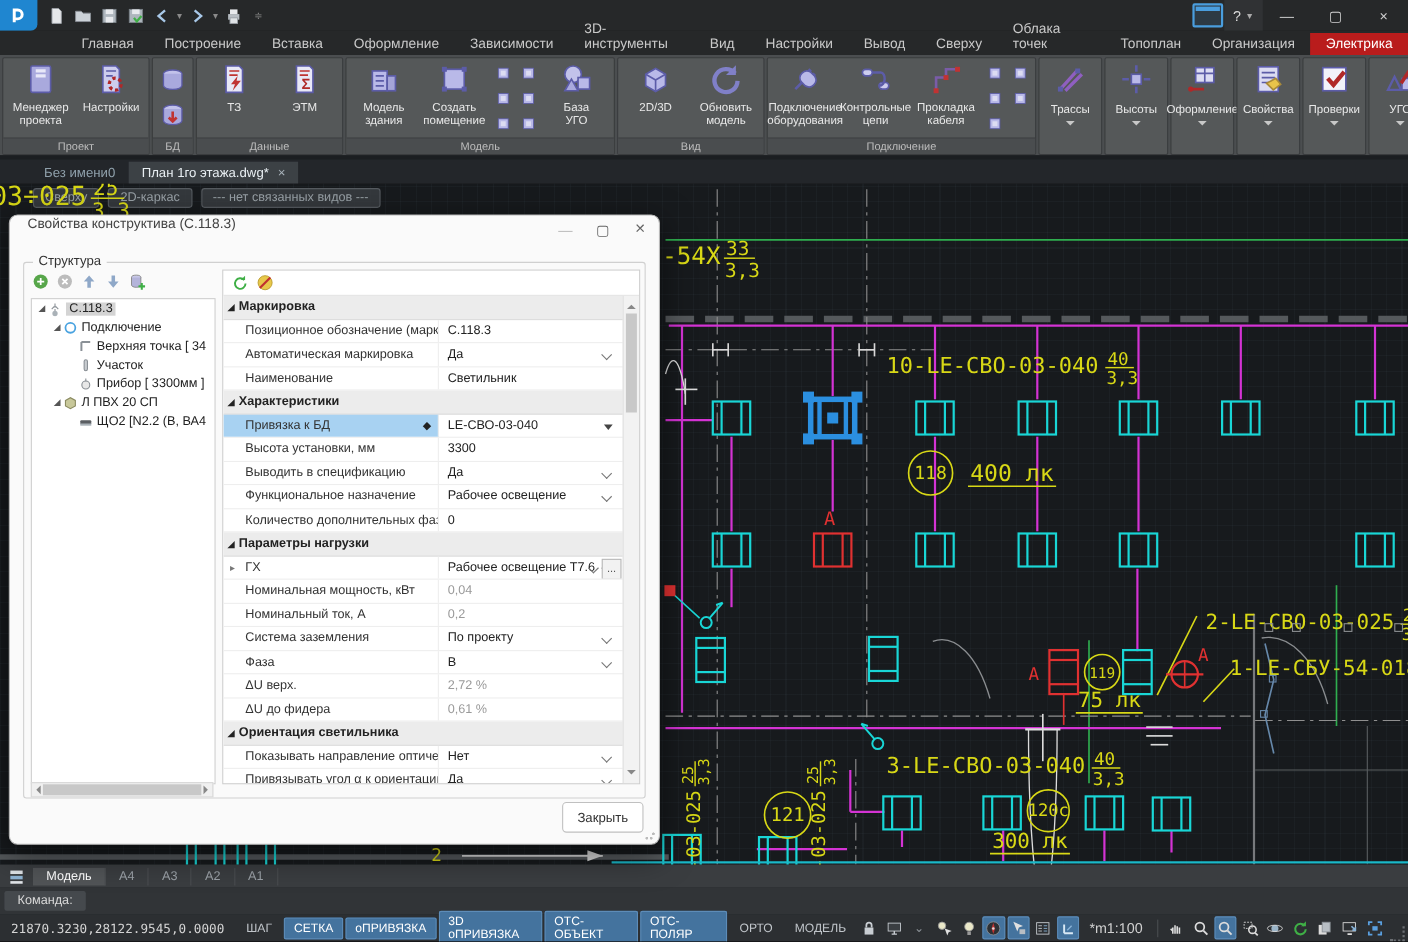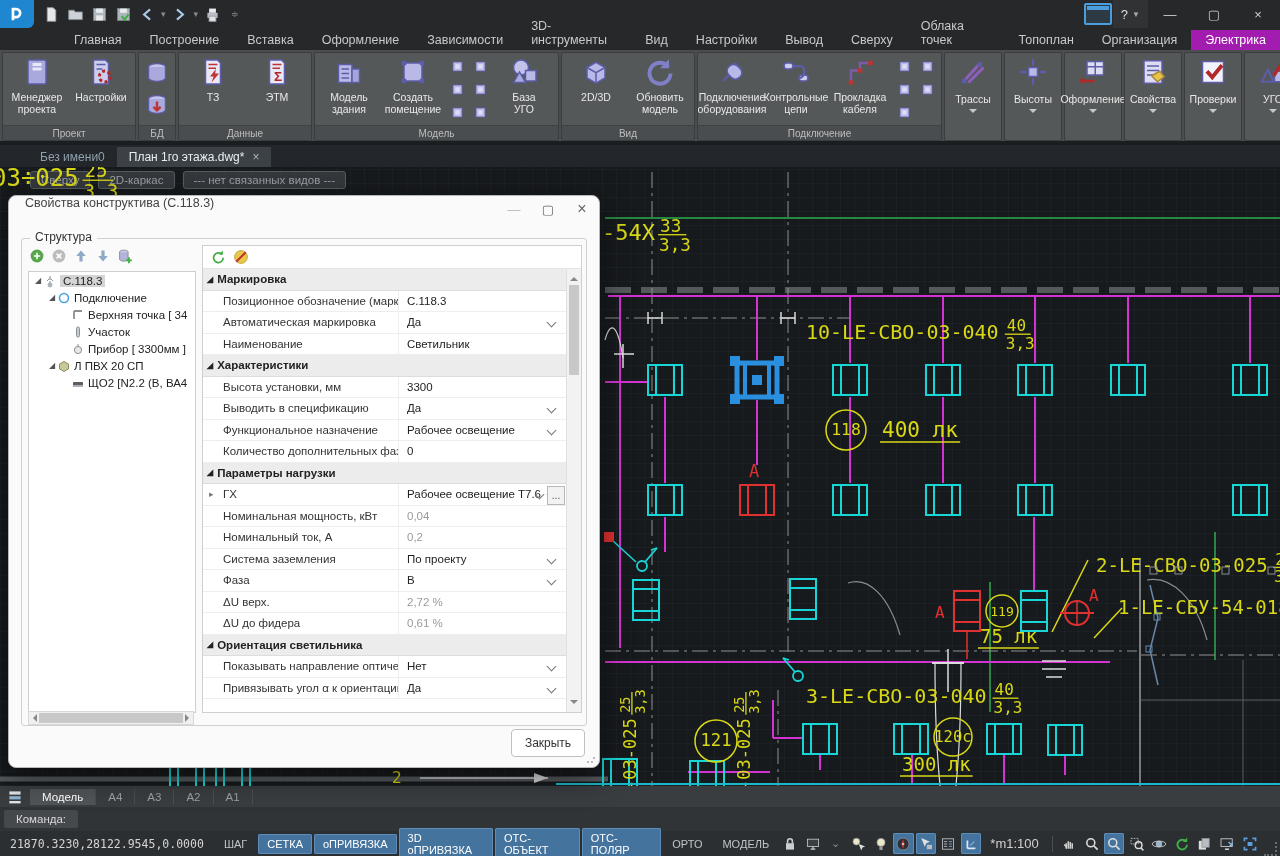--- a/index.html
+++ b/index.html
@@ -13,21 +13,21 @@
   .title-text{position:absolute;left:0;right:0;text-align:center;font-size:12.5px;color:#e8e8e8;pointer-events:none;}
   .tb-right{margin-left:auto;display:flex;align-items:center;height:100%;}
   .tb-ico{width:30px;height:24px;display:flex;align-items:center;justify-content:center;}
   .winprev{width:24px;height:18px;border:2px solid #4a9ede;border-radius:2px;background:#2d3a44;position:relative;}
   .winprev:before{content:"";position:absolute;left:1px;top:1px;right:1px;height:4px;background:#4a9ede;}
   .helpbox{display:flex;align-items:center;background:#303234;height:28px;padding:0 8px;gap:4px;font-size:13px;color:#ddd;}
   .caps{width:44px;height:28px;display:flex;align-items:center;justify-content:center;color:#cfcfcf;font-size:13px;}
   
   .rtabs{position:absolute;left:0;top:28px;width:1280px;height:22px;background:#262829;display:flex;align-items:flex-end;padding-left:60px;box-sizing:border-box;}
   .rtab{padding:3px 14px;font-size:12.5px;color:#c9c9c9;}
-  .rtab.active{background:#a21caf;color:#fff;text-align:right;}
+  .rtab.active{background:#b91c1c;color:#fff;text-align:right;}
   
   .ribbon{position:absolute;left:0;top:50px;width:1280px;height:91px;background:#4b4e50;display:flex;align-items:stretch;padding:2px 2px 0 2px;box-sizing:border-box;gap:2px;}
   .rgroup{background:#555859;border:1px solid #3a3c3e;border-radius:2px;display:flex;flex-direction:column;}
   .rgroup-body{flex:1;display:flex;align-items:flex-start;padding:2px 3px;gap:2px;}
   .rgroup-label{height:15px;background:#4a4d4f;border-top:1px solid #404244;color:#bdbdbd;font-size:10px;display:flex;align-items:center;justify-content:center;}
   .bigbtn{width:62px;height:68px;display:flex;flex-direction:column;align-items:center;border-radius:2px;padding-top:2px;box-sizing:border-box;}
   .bigbtn .blabel{font-size:10.5px;color:#e8e8e8;text-align:center;line-height:11.5px;margin-top:1px;white-space:pre-line;}
   .stackcol{display:flex;flex-direction:column;gap:2px;justify-content:center;height:68px;}
   .smallgrid{display:grid;grid-template-rows:repeat(3,22px);grid-auto-flow:column;gap:1px;align-self:center;}
   .smbtn{width:22px;height:22px;display:flex;align-items:center;justify-content:center;border-radius:2px;}
@@ -945,20 +945,30 @@
               <div class="pv">
                 <span>Светильник</span>
               </div>
             </div>
             <div class="prow hdr">
               <div class="ph">
                 <span style="font-size: 8px;">◢</span>
                 <span style="font-size: 11.5px;">Характеристики</span>
               </div>
             </div>
+            <div class="prow selrow">
+              <div class="pl">
+                <span>Привязка к БД</span>
+                <span class="diamond">◆</span>
+              </div>
+              <div class="pv">
+                <span>LE-СВО-03-040</span>
+                <span class="solidarr"></span>
+              </div>
+            </div>
             <div class="prow">
               <div class="pl">
                 <span>Высота установки, мм</span>
               </div>
               <div class="pv">
                 <span>3300</span>
               </div>
             </div>
             <div class="prow">
               <div class="pl">

